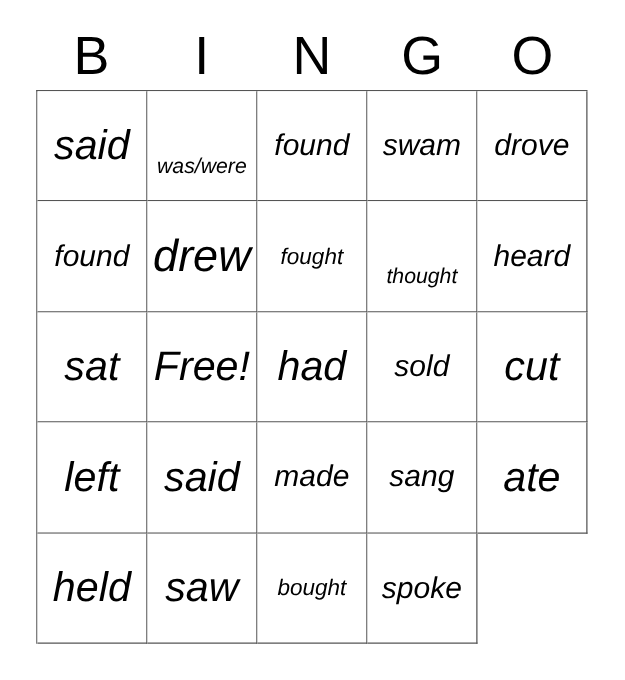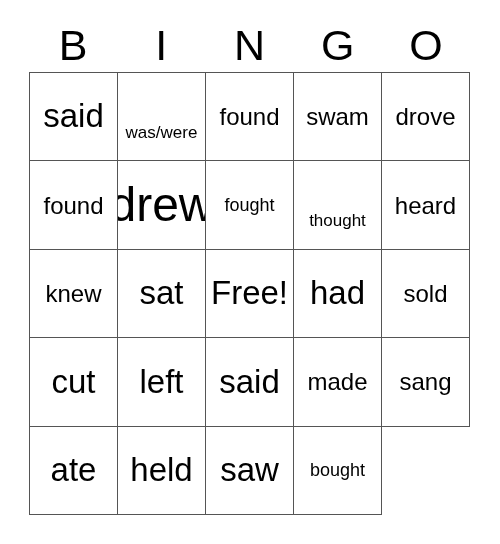--- a/index.html
+++ b/index.html
@@ -65,33 +65,34 @@
   .cell {
     box-sizing: border-box;
     border-right: 1px solid #555555;
     border-bottom: 1px solid #555555;
     display: flex;
     align-items: center;
     justify-content: center;
     overflow: hidden;
     text-align: right;
     background: #ffffff;
+    font-style: italic;
   }
 
   .cell-text {
     display: block;
     line-height: 1.05;
     white-space: nowrap;
     color: #000000;
     font-family: "Liberation Sans", sans-serif;
     font-weight: 400;
   }
 
   
-  .fs-xl   { font-size: 48px; }
+  .fs-xl   { font-size: 36px; }
   .fs-lg   { font-size: 33px; }
   .fs-md   { font-size: 24px; }
   .fs-sm   { font-size: 18px; }
   .fs-xs   { font-size: 17px; margin-top: 32px; }
 </style>
 </head>
 <body>
 
 <div id="card">
 
@@ -128,23 +129,20 @@
       <div class="cell">
         <span class="cell-text fs-sm">fought</span>
       </div>
       <div class="cell">
         <span class="cell-text fs-xs">thought</span>
       </div>
       <div class="cell">
         <span class="cell-text fs-md">heard</span>
       </div>
       <div class="cell">
-        <span class="cell-text fs-md">knew</span>
-      </div>
-      <div class="cell">
         <span class="cell-text fs-lg">sat</span>
       </div>
       <div class="cell">
         <span class="cell-text fs-lg">Free!</span>
       </div>
       <div class="cell">
         <span class="cell-text fs-lg">had</span>
       </div>
       <div class="cell">
         <span class="cell-text fs-md">sold</span>
@@ -169,15 +167,18 @@
       </div>
       <div class="cell">
         <span class="cell-text fs-lg">held</span>
       </div>
       <div class="cell">
         <span class="cell-text fs-lg">saw</span>
       </div>
       <div class="cell">
         <span class="cell-text fs-sm">bought</span>
       </div>
+      <div class="cell">
+        <span class="cell-text fs-md">spoke</span>
+      </div>
     </div>
 
 </div>
 
 </body></html>

